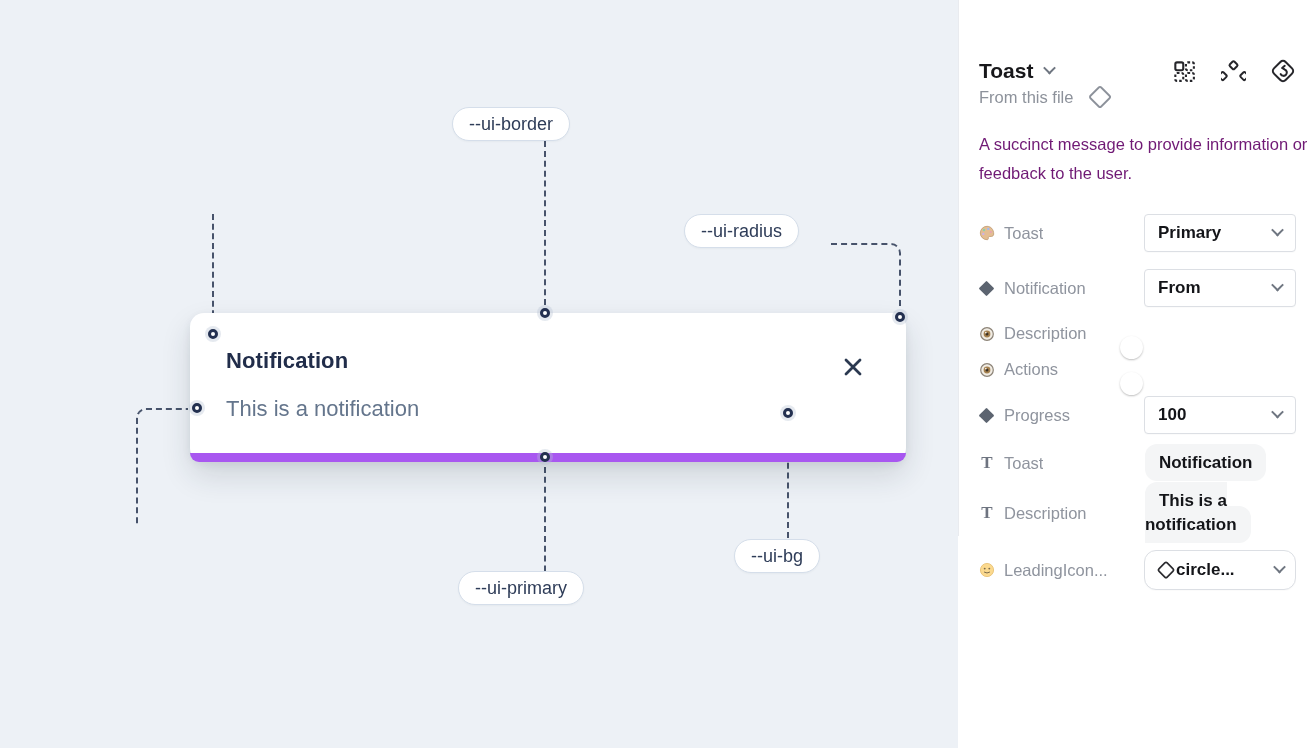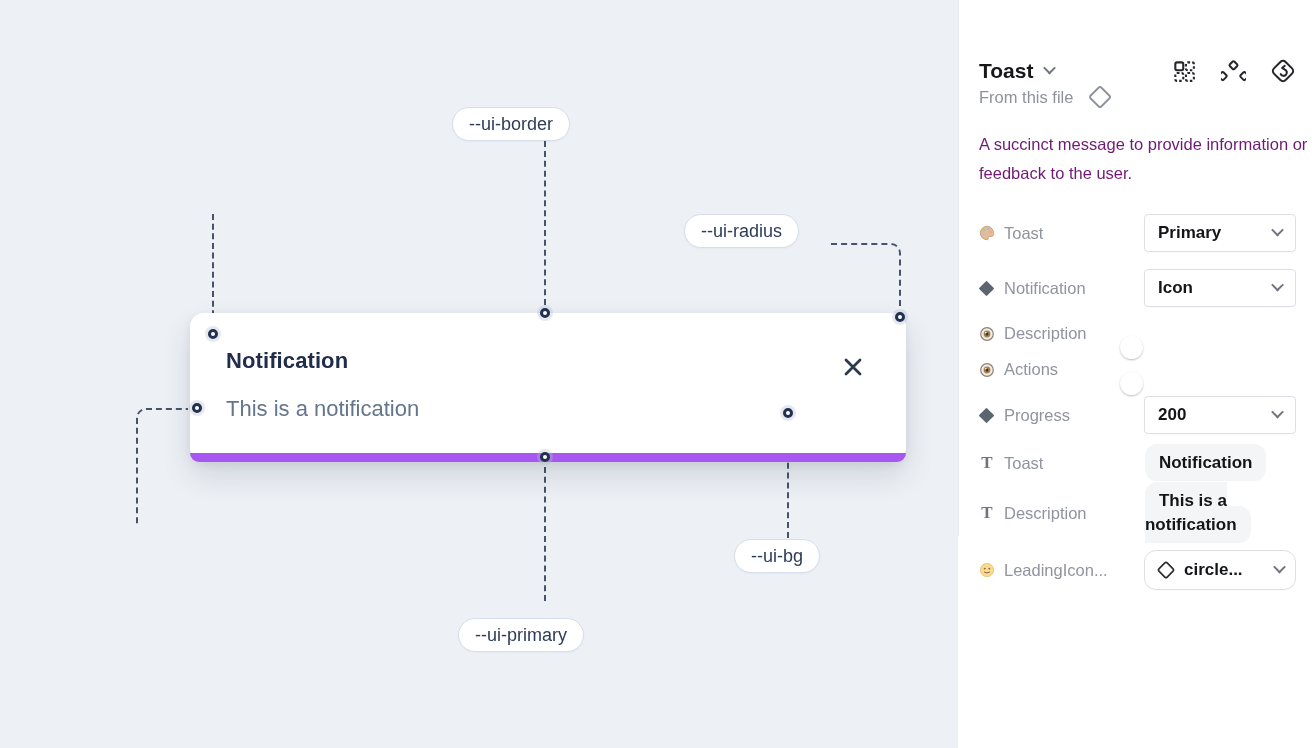--- a/index.html
+++ b/index.html
@@ -106,21 +106,21 @@
   .t-glyph { font-family:"Liberation Serif", serif; font-weight:700; font-size:17px; color:#6e7480; width:16px; text-align:center; }
 
   .control { width:152px; }
   .dropdown {
     width:152px; height:38px; background:#fff; border:1px solid #dcdfe4; border-radius:4px;
     display:flex; align-items:center; justify-content:space-between; padding:0 13px;
     font-size:17px; font-weight:700; color:#141519; cursor:pointer;
     box-shadow:0 1px 1px rgba(0,0,0,.02);
   }
   .dropdown .chev { margin-top:-4px; }
-  .dd-left { display:flex; align-items:flex-start; gap:8px; min-width:0; }
+  .dd-left { display:flex; align-items:flex-start; gap:0; min-width:0; }
   .dd-left .dd-val { overflow:hidden; text-overflow:ellipsis; white-space:nowrap; }
 
   .toggle {
     width:52px; height:27px; border-radius:14px; background:#1e9bf2; position:relative; cursor:pointer;
   }
   .toggle .knob {
     position:absolute; right:2px; top:2px; width:23px; height:23px; border-radius:50%;
     background:#fff; box-shadow:0 1px 2px rgba(0,0,0,.25);
   }
 
@@ -155,21 +155,21 @@
   <div class="dot" style="left:213px; top:334px;"></div>
   <div class="dot" style="left:545px; top:313px;"></div>
   <div class="dot" style="left:900px; top:317px;"></div>
   <div class="dot" style="left:197px; top:408px;"></div>
   <div class="dot" style="left:788px; top:413px;"></div>
   <div class="dot" style="left:545px; top:457px;"></div>
 
   <div class="pill" style="left:452px; top:107px;">--ui-border</div>
   <div class="pill" style="left:684px; top:214px;">--ui-radius</div>
   <div class="pill" style="left:734px; top:539px;">--ui-bg</div>
-  <div class="pill" style="left:458px; top:618px;">--ui-primary</div>
+  <div class="pill" style="left:458px; top:571px;">--ui-primary</div>
 </div>
 
 <div class="panel">
 
   <div class="panel-header">
     <span class="panel-title">Toast</span>
     <span class="chev panel-title-chev"></span>
     <span class="header-icons">
       <svg width="25" height="25" viewBox="0 0 24 24" fill="none">
         <rect x="3.2" y="3.2" width="7.6" height="7.6" rx="1.6" stroke="#26262b" stroke-width="2"></rect>
@@ -220,21 +220,21 @@
       </span>
     </div>
 
     <div class="prop-row">
       <span class="prop-label">
         <span class="diamond-solid"></span>
         <span class="lbl-txt">Notification</span>
       </span>
       <span class="control">
         <span class="dropdown">
-          <span class="dd-val">Icon</span>
+          <span class="dd-val">From</span>
           <span class="chev"></span>
         </span>
       </span>
     </div>
 
     <div class="prop-row">
       <span class="prop-label">
         <svg class="icon-16" viewBox="0 0 16 16">
           <circle cx="8" cy="8" r="6.3" fill="#f1ece3" stroke="#8c8377" stroke-width="1.2"></circle>
           <circle cx="8" cy="8" r="3.4" fill="#a5814f"></circle>
@@ -263,21 +263,21 @@
       </span>
     </div>
 
     <div class="prop-row">
       <span class="prop-label">
         <span class="diamond-solid"></span>
         <span class="lbl-txt">Progress</span>
       </span>
       <span class="control">
         <span class="dropdown">
-          <span class="dd-val">200</span>
+          <span class="dd-val">100</span>
           <span class="chev"></span>
         </span>
       </span>
     </div>
 
     <div class="prop-row row-title-field">
       <span class="prop-label">
         <span class="t-glyph">T</span>
         <span class="lbl-txt">Toast</span>
       </span>

